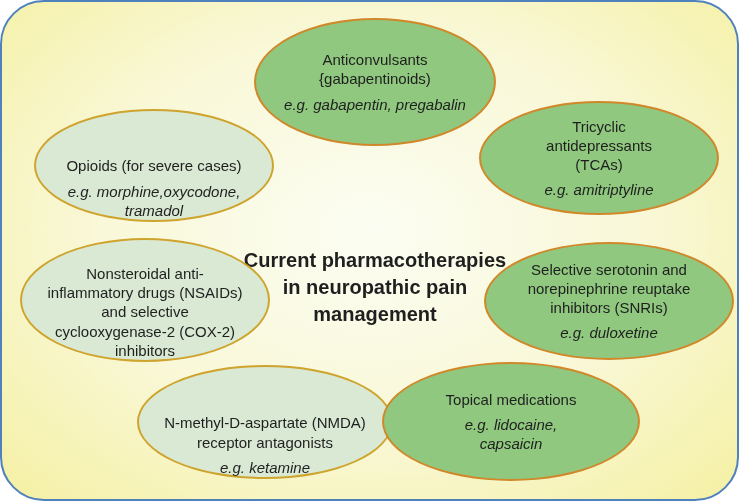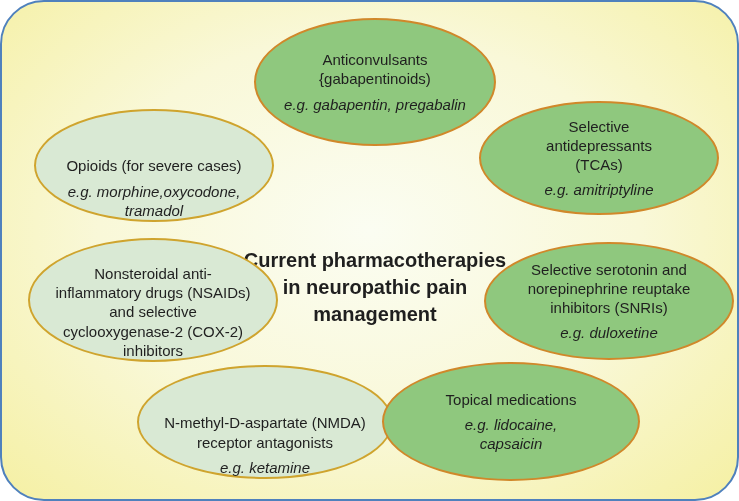--- a/index.html
+++ b/index.html
@@ -40,21 +40,21 @@
   .node-example {
     font-style: italic;
     font-size: 15px;
     line-height: 1.28;
     margin-top: 6px;
   }
   
   .n-anticonvulsants { left: 252px; top: 16px;  width: 242px; height: 128px; padding: 0 26px; }
   .n-opioids         { left: 32px;  top: 107px; width: 240px; height: 113px; padding: 0 14px; }
   .n-tcas            { left: 477px; top: 99px;  width: 240px; height: 114px; padding: 0 44px; }
-  .n-nsaids          { left: 26px;  top: 236px; width: 250px; height: 124px; padding: 0 22px; }
+  .n-nsaids          { left: 18px;  top: 236px; width: 250px; height: 124px; padding: 0 22px; }
   .n-snris           { left: 482px; top: 240px; width: 250px; height: 118px; padding: 0 18px; }
   .n-nmda            { left: 135px; top: 363px; width: 256px; height: 114px; padding: 0 24px; }
   .n-topical         { left: 380px; top: 360px; width: 258px; height: 119px; padding: 0 50px; }
   .center-title {
     position: absolute;
     left: 233px;
     top: 210px;
     width: 280px;
     text-align: center;
     font-weight: 700;
@@ -75,21 +75,21 @@
     <div class="node-title">Anticonvulsants {gabapentinoids)</div>
     <div class="node-example">e.g. gabapentin, pregabalin</div>
   </div>
 
   <div class="node light n-opioids">
     <div class="node-title">Opioids (for severe cases)</div>
     <div class="node-example">e.g. morphine,oxycodone, tramadol</div>
   </div>
 
   <div class="node dark n-tcas">
-    <div class="node-title">Selective antidepressants (TCAs)</div>
+    <div class="node-title">Tricyclic antidepressants (TCAs)</div>
     <div class="node-example">e.g. amitriptyline</div>
   </div>
 
   <div class="node light n-nsaids">
     <div class="node-title">Nonsteroidal anti-inflammatory drugs (NSAIDs) and selective cyclooxygenase-2 (COX-2) inhibitors</div>
   </div>
 
   <div class="node dark n-snris">
     <div class="node-title">Selective serotonin and norepinephrine reuptake inhibitors (SNRIs)</div>
     <div class="node-example">e.g. duloxetine</div>

